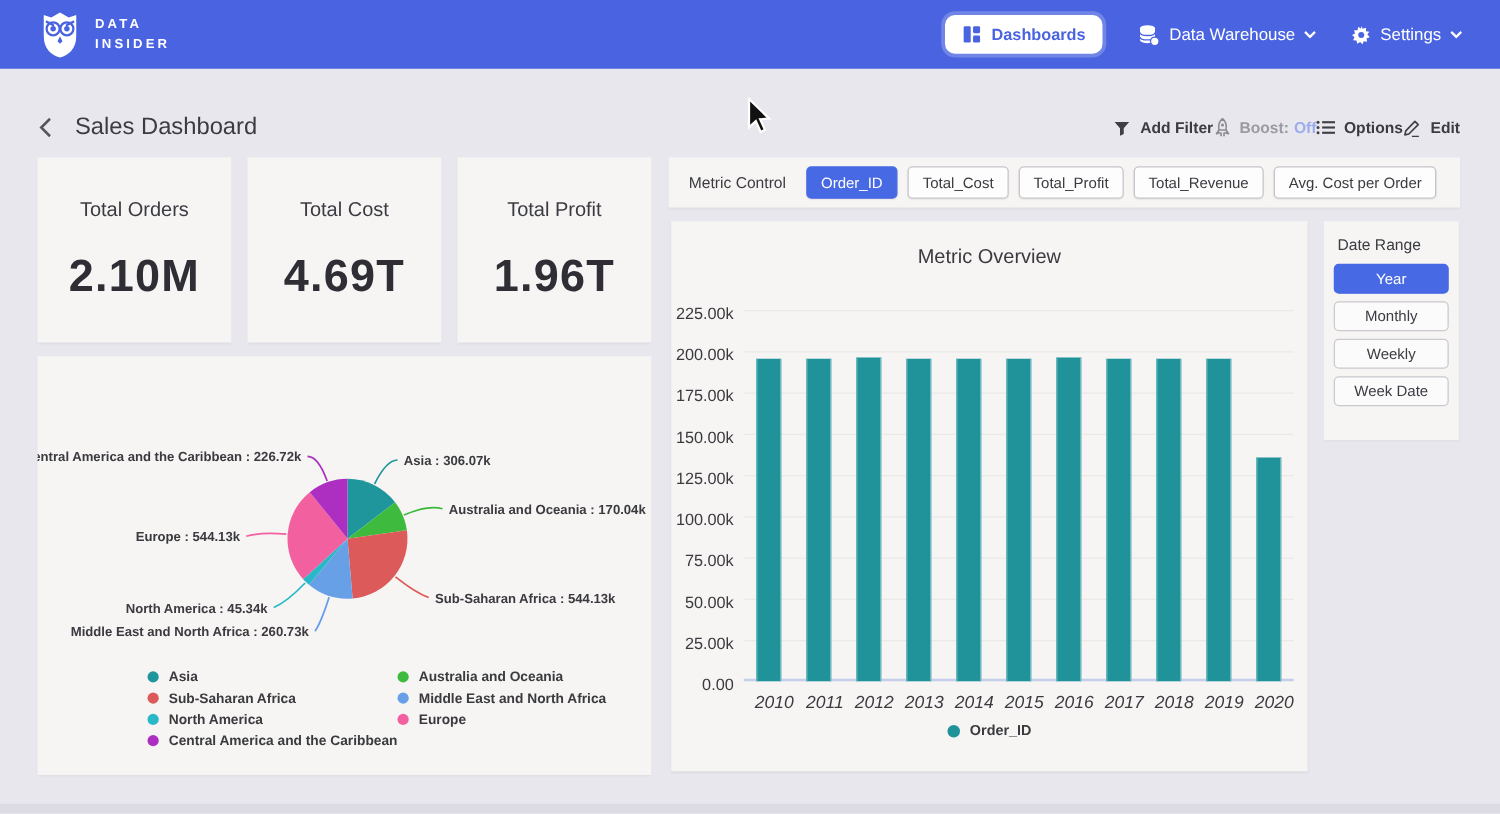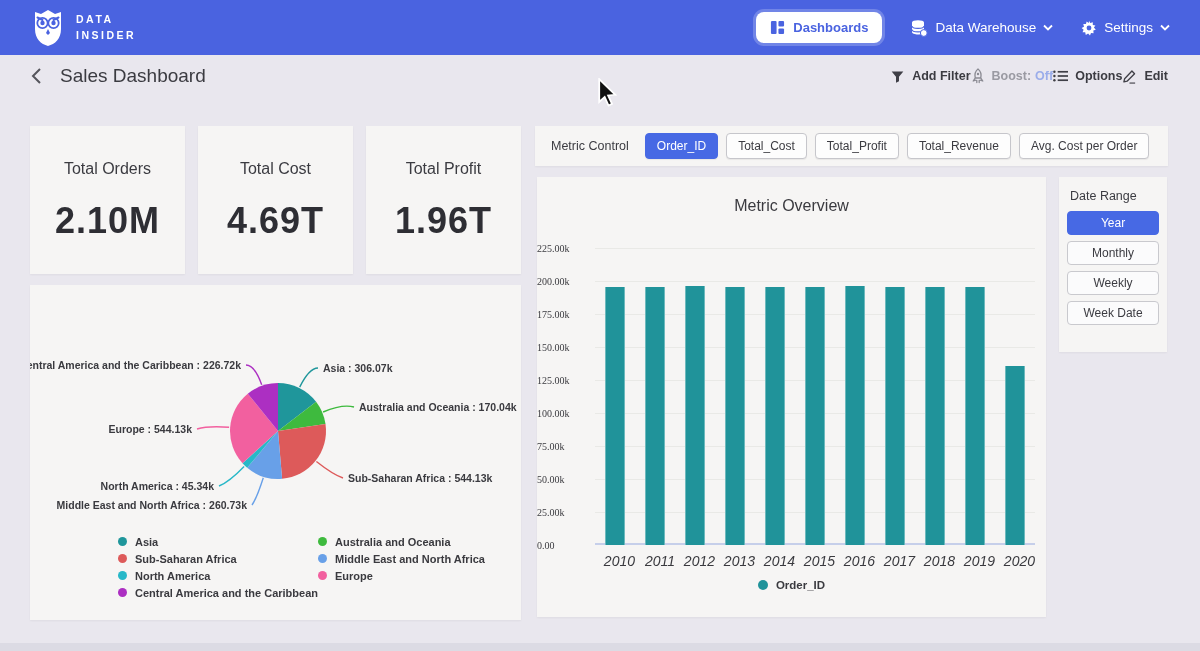--- a/index.html
+++ b/index.html
@@ -12,21 +12,21 @@
             display:flex; align-items:center; padding:0 30px; }
   .brand { display:flex; align-items:center; gap:10px; }
   .brand-text { color:#fff; font-size:10.5px; font-weight:bold; letter-spacing:2.5px; line-height:1.5; }
   .nav-right { margin-left:auto; display:flex; align-items:center; gap:28px; }
   .pill-btn { display:flex; align-items:flex-start; gap:8px; background:#fff; color:#4a63e0;
               border:none; border-radius:8px; padding:8px 14px; font-size:13px; font-weight:bold;
               box-shadow:0 0 0 3px rgba(255,255,255,0.22); cursor:pointer; font-family:inherit; }
   .nav-item { display:flex; align-items:center; gap:7px; color:#fff; font-size:13.5px; cursor:pointer; }
 
   
-  .header-row { position:absolute; top:60px; left:28px; right:32px; height:32px;
+  .header-row { position:absolute; top:86px; left:28px; right:32px; height:32px;
                 display:flex; align-items:center; }
   .back-btn { background:none; border:none; cursor:pointer; display:flex; align-items:center; padding:2px; }
   .page-title { font-size:19px; font-weight:500; color:#3b3b41; margin-left:14px; }
   .header-actions { margin-left:auto; display:flex; align-items:center; }
   .action { display:flex; align-items:center; gap:7px; font-size:12.5px; font-weight:bold;
             color:#3b3b41; background:none; border:none; cursor:pointer; font-family:inherit; }
   .boost-label { color:#9a9aa2; font-weight:bold; }
   .boost-state { color:#9badea; font-weight:bold; margin-left:-3px; }
 
   
@@ -48,21 +48,21 @@
   .chip.selected { background:#4769e4; color:#fff; border-color:#4769e4; }
 
   
   .bar-card { left:537px; top:177px; width:509px; height:440px; }
   .chart-title { position:absolute; top:20px; left:0; width:100%; text-align:center;
                  font-size:16px; color:#3a3a3f; }
   .plot { position:absolute; left:58px; top:71px; width:440px; height:297px; }
   .gridline { position:absolute; left:0; width:100%; height:1px; background:#e9e9e6; }
   .gridline.baseline { height:2px; background:#c6cfea; }
   .y-labels { position:absolute; left:0; top:71px; width:50px; height:297px; }
-  .y-label { position:absolute; right:0; width:50px; text-align:left; font-size:10px; color:#3a3a3f;font-family:Liberation Serif, serif; }
+  .y-label { position:absolute; right:0; width:50px; text-align:right; font-size:13px; color:#3a3a3f; }
   .bars { position:absolute; left:58px; top:71px; width:440px; height:297px; display:flex; align-items:flex-end; }
   .bar-slot { width:40px; height:100%; display:flex; align-items:flex-end; justify-content:center; }
   .bar { width:20px; background:#20939a; border-left:1px solid #6db9bd; border-right:1px solid #6db9bd; cursor:pointer; }
   .x-labels { position:absolute; left:58px; top:376px; width:440px; display:flex; }
   .x-label { width:40px; text-align:right; font-size:14px; color:#3a3a3f;font-style:italic; }
   .bar-legend { position:absolute; left:0; top:402px; width:100%; display:flex; justify-content:center;
                 align-items:center; gap:8px; cursor:pointer; }
   .legend-dot { width:10px; height:10px; border-radius:50%; }
   .legend-text { font-size:11.5px; font-weight:bold; color:#3a3a3f; }
 

